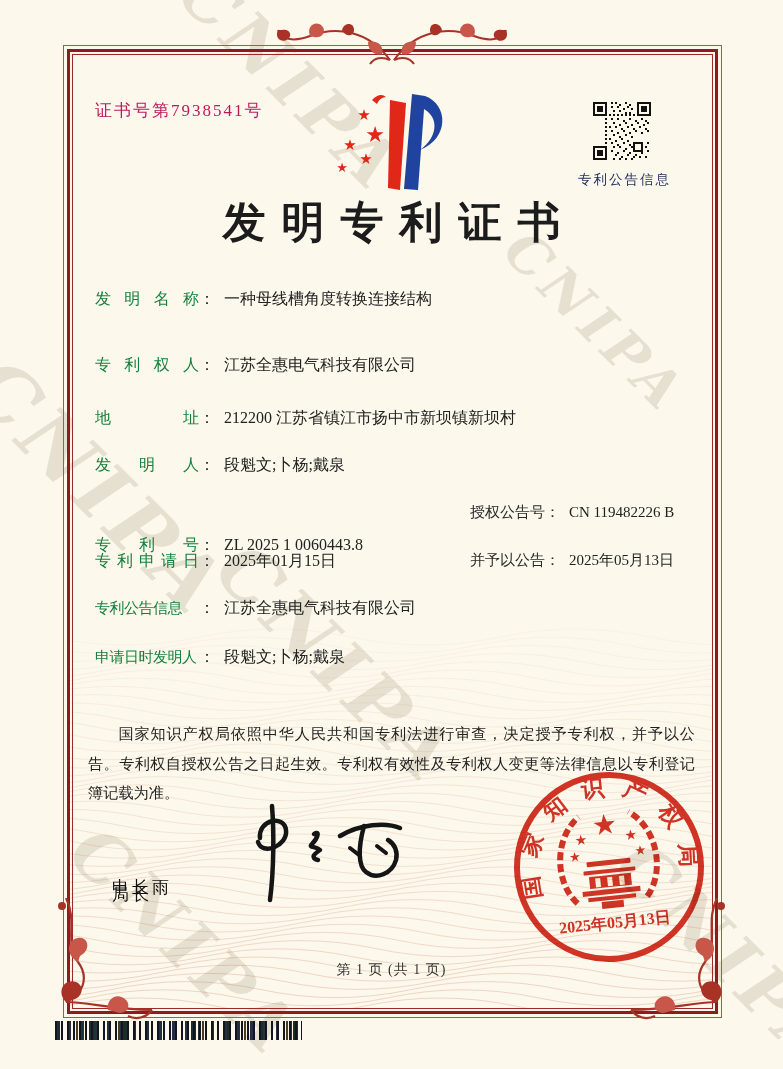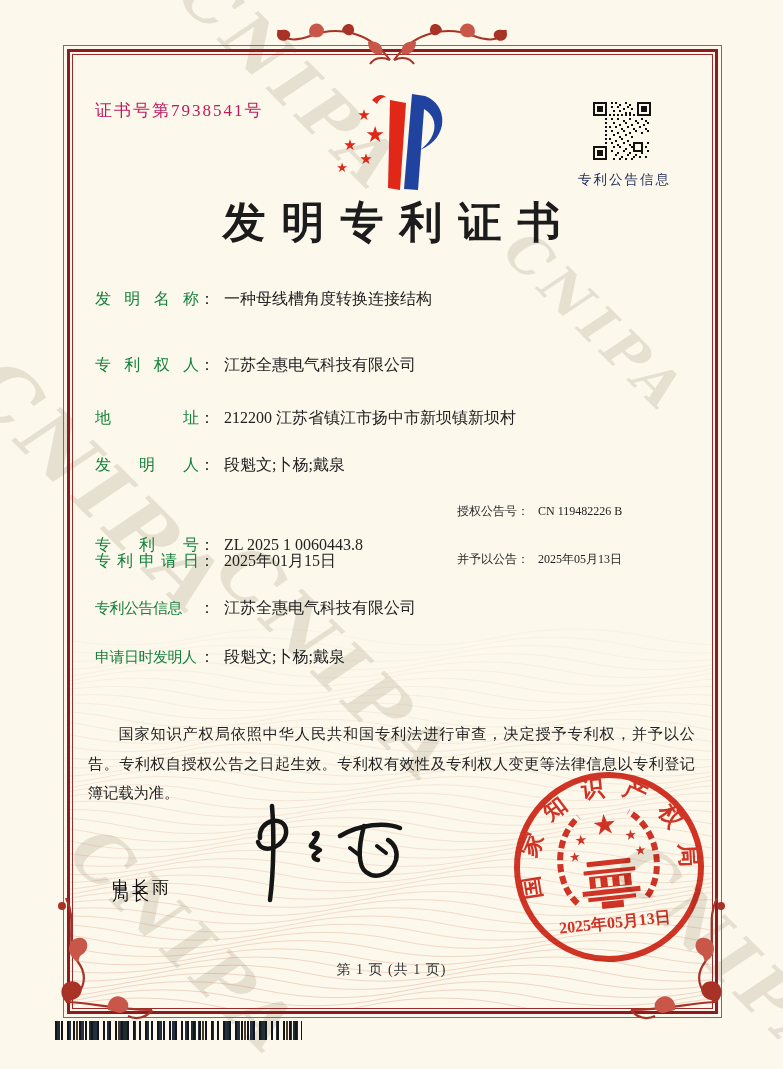--- a/index.html
+++ b/index.html
@@ -15,21 +15,21 @@
   .frame-inner{position:absolute;inset:2px;border:1px solid #9b2a2a;}
   .waveclip{position:absolute;left:70px;top:52px;width:643px;height:957px;overflow:hidden;z-index:0;}
   
   .certno{position:absolute;left:95px;top:99px;font-size:17px;letter-spacing:2px;color:#be185d;z-index:5;}
   .title{position:absolute;left:63px;top:194px;width:657px;text-align:center;font-size:43px;font-weight:600;
          color:#1c1c1c;letter-spacing:16px;text-indent:16px;z-index:5;}
   .qrwrap{position:absolute;left:593px;top:102px;z-index:5;}
   .qrcap{position:absolute;left:578px;top:171px;width:120px;text-align:left;font-size:13.5px;
          letter-spacing:2px;color:#25335f;font-weight:normal;z-index:5;}
   .row{position:absolute;left:95px;font-size:16px;z-index:5;white-space:nowrap;}
-  .rowr{position:absolute;left:457px;font-size:12px;z-index:5;white-space:nowrap;}
+  .rowr{position:absolute;left:470px;font-size:15px;z-index:5;white-space:nowrap;}
   .flabel{display:inline-block;width:104px;text-align:justify;text-align-last:justify;color:#15803d;}
   .flabel.long{font-size:15px;letter-spacing:-0.5px;text-align-last:left;}
   .colon{color:#262626;}
   .fvalue{margin-left:9px;color:#222;}
   .statement{position:absolute;left:88px;top:719px;width:607px;font-size:15.2px;line-height:1.95;
              text-align:justify;text-indent:2em;color:#1f1f1f;font-weight:500;z-index:5;}
   .officer{position:absolute;left:112px;font-size:17px;letter-spacing:3px;color:#111;z-index:5;}
   .sig{position:absolute;left:222px;top:800px;z-index:6;}
   .seal{position:absolute;left:512px;top:770px;width:194px;height:194px;transform:rotate(-6deg);
         mix-blend-mode:multiply;opacity:.95;z-index:6;}

